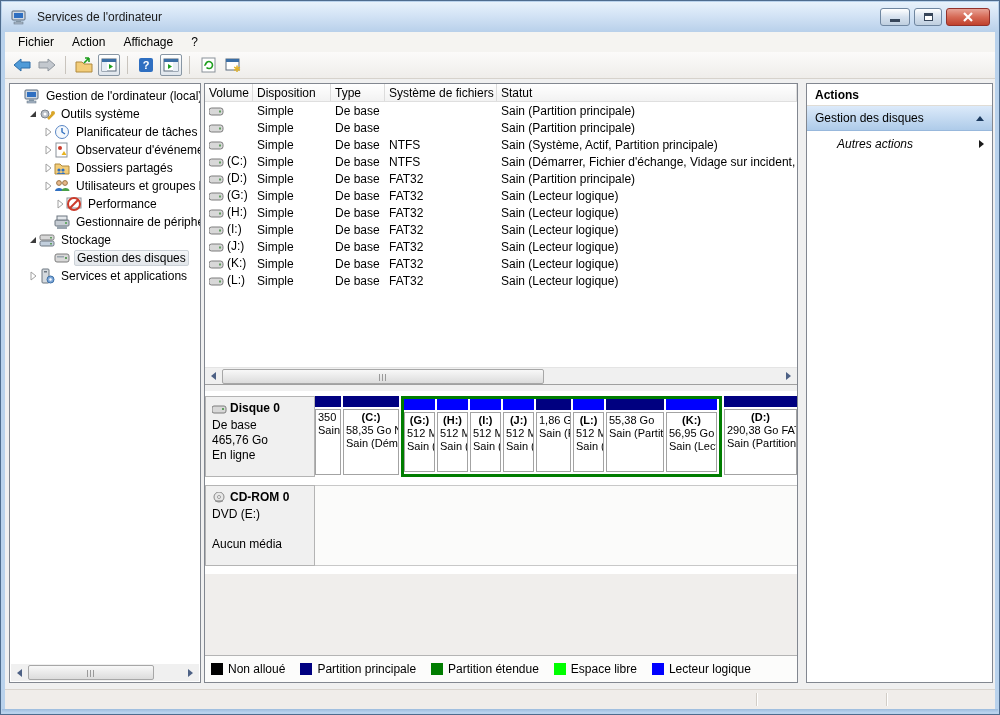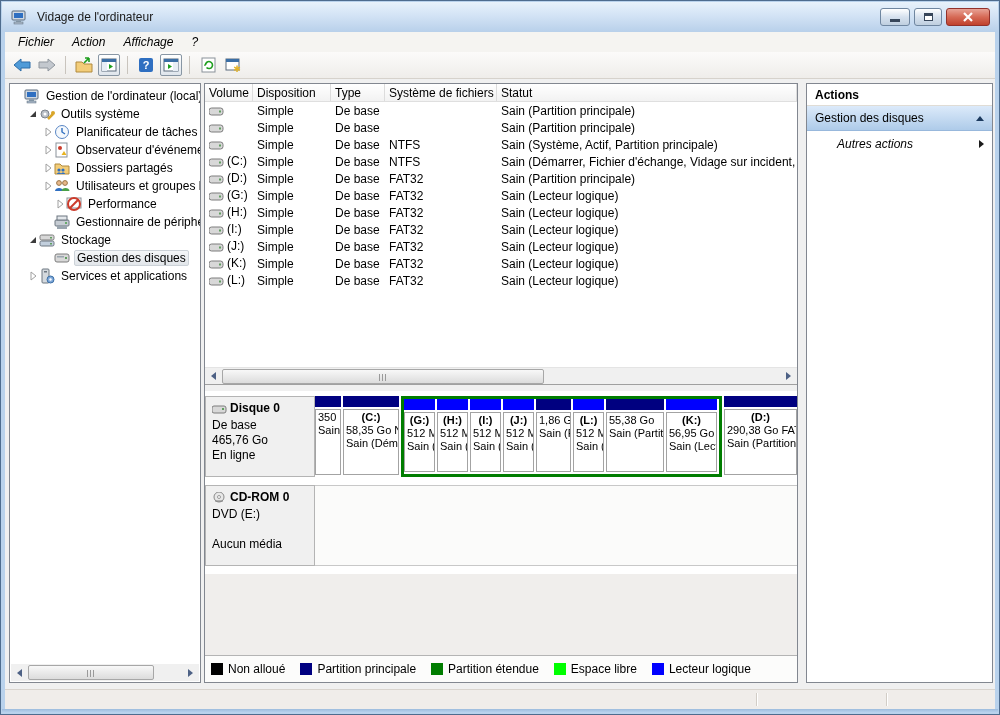--- a/index.html
+++ b/index.html
@@ -20,21 +20,21 @@
     display:flex; align-items:center; justify-content:center; }
   .winbtn.min { width:30px; } .winbtn.rest { width:28px; }
   .winbtn.close { width:44px; border-color:#93312a;
     background:linear-gradient(to bottom,#e8a396,#d66a56 50%,#c0412c); }
   .glyph-min { width:10px; height:3px; background:#37465a; margin-top:6px; }
   .glyph-rest { width:9px; height:8px; border:1px solid #37465a; background:#fff; box-shadow:inset 0 2px 0 #37465a; }
 
   
   #menubar { position:absolute; left:4px; right:4px; top:31px; height:20px;
     background:#f5f4f1; display:flex; align-items:center; padding-left:4px; }
-  .menu-item { padding:2px 9px;font-style:italic; }
+  .menu-item { padding:2px 9px; }
 
   
   #toolbar { position:absolute; left:4px; right:4px; top:51px; height:27px;
     background:linear-gradient(to bottom,#fcfbfa,#efedea); border-bottom:1px solid #d6d2cc;
     display:flex; align-items:center; padding-left:6px; gap:3px; }
   .tb-icon { width:22px; height:22px; display:flex; align-items:center; justify-content:center; }
   .tb-icon.boxed { border:1px solid #8896a4; border-radius:2px;
     background:linear-gradient(to bottom,#ffffff,#dfe5ec); }
   .tb-sep { width:1px; height:18px; background:#c9c4bd; margin:0 4px; }
 
@@ -119,21 +119,21 @@
 
   <div id="titlebar">
     <span class="tree-ico">
       <svg width="16" height="16">
           <rect x="1" y="2" width="13" height="9" rx="1" fill="#cfd8e2" stroke="#5a6b7d"></rect>
           <rect x="3" y="4" width="9" height="5" fill="#2f6fc1"></rect>
           <rect x="5" y="11" width="5" height="2" fill="#8fa0b0"></rect>
           <rect x="3" y="13" width="9" height="2" fill="#aebccb" stroke="#5a6b7d" stroke-width="0.5"></rect>
         </svg>
     </span>
-    <span id="title-text">Vidage de l'ordinateur</span>
+    <span id="title-text">Services de l'ordinateur</span>
     <div class="winbtns">
       <div class="winbtn min">
           <div class="glyph-min"></div>
         </div>
       <div class="winbtn rest">
           <div class="glyph-rest"></div>
         </div>
       <div class="winbtn close">
         <svg width="10" height="10">
             <path d="M1 1 L9 9 M9 1 L1 9" stroke="#ffffff" stroke-width="2.2"></path>

